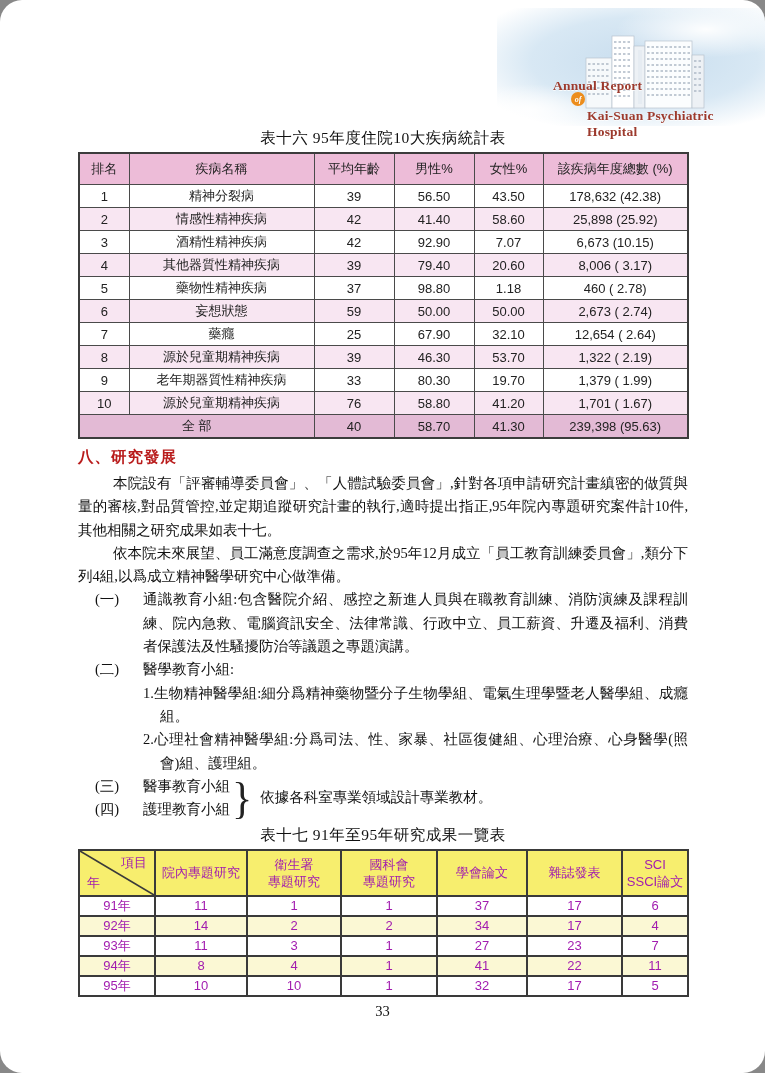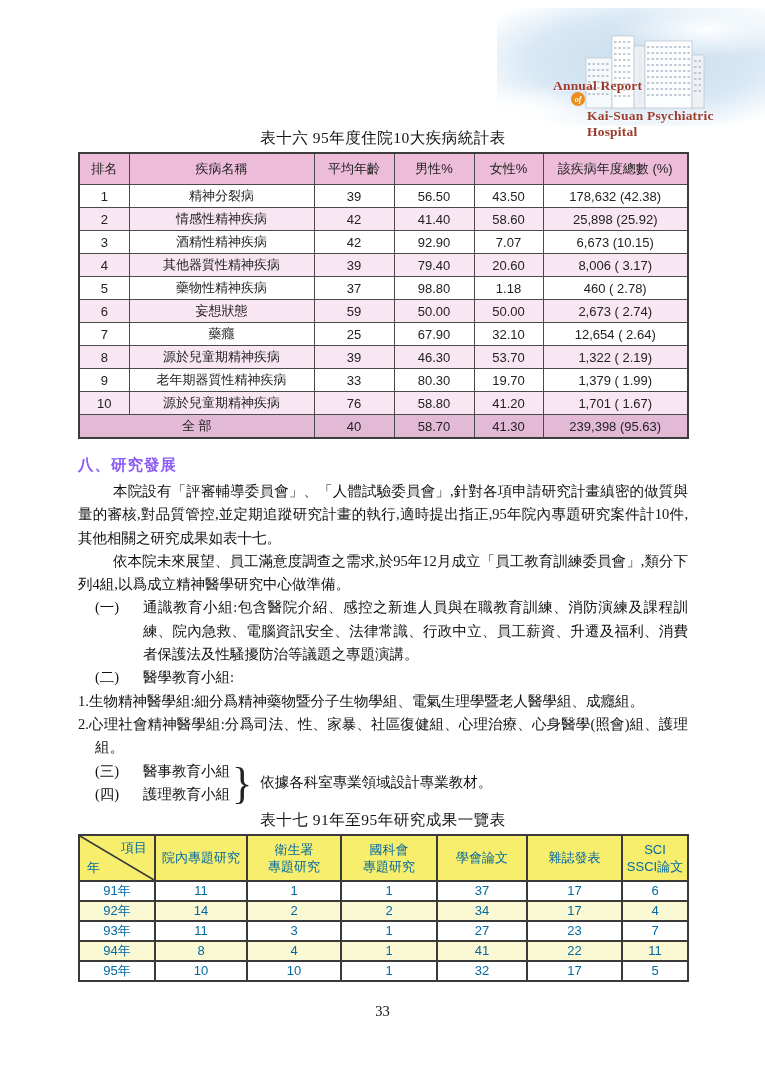--- a/index.html
+++ b/index.html
@@ -1,19 +1,19 @@
 <!DOCTYPE html>
 <html><head>
 <meta charset="utf-8">
 <style>
   html,body { margin:0; padding:0; background:#888; }
   .page {
     position:relative; width:765px; height:1073px; margin:0 auto;
     background:#ffffff; overflow:hidden;
-    font-family:"Liberation Serif","DejaVu Serif",serif; color:#111;
+    font-family:"Liberation Serif","DejaVu Serif",serif; color:#111;border-radius:22px;
   }
 
   
   .header-art {
     position:absolute; top:8px; right:0; width:268px; height:118px;
     background:
       radial-gradient(ellipse 120px 38px at 78% 18%, rgba(255,255,255,.95), rgba(255,255,255,0) 75%),
       radial-gradient(ellipse 100px 34px at 12% 86%, rgba(255,255,255,.9), rgba(255,255,255,0) 75%),
       radial-gradient(ellipse 88% 78% at 55% 45%, #c8ddee 0%, #d8e8f4 48%, rgba(255,255,255,0) 80%);
   }
@@ -42,38 +42,38 @@
   .t16 { border:2px solid #3c3c3c; font-family:"Liberation Sans","DejaVu Sans",sans-serif; font-size:13px; color:#222; }
   .t16 th, .t16 td { border:1px solid #4a4a4a; text-align:center; padding:0; height:22px; font-weight:normal; white-space:pre; overflow:hidden; }
   .t16 thead th { background:#edbcd8; height:30px; }
   .t16 tr.alt td { background:#f8e6f2; }
   .t16 tr.total td { background:#e3bad5; }
 
   .footnote { font-size:13px; margin:5px 0 0 0; }
 
   .sec-head {
     font-family:"Liberation Sans","DejaVu Sans",sans-serif;
-    font-weight:bold; font-size:15.5px; color:#8b5cf6; margin:16px 0 4px 0; letter-spacing:1px;
+    font-weight:bold; font-size:15.5px; color:#b91c1c; margin:8px 0 4px 0; letter-spacing:1px;
   }
 
   .para { font-size:14.5px; line-height:23.3px; text-align:justify; text-indent:35px; margin:0; }
 
   .li { display:flex; margin-left:17px; font-size:14.5px; line-height:23.3px; }
   .li .lbl { width:48px; flex:none; }
   .li .txt { flex:1; text-align:justify; }
-  .subitem { padding-left:17px; text-indent:-17px; font-size:14.5px; line-height:23.3px; text-align:justify; }
+  .subitem { margin-left:65px; padding-left:17px; text-indent:-17px; font-size:14.5px; line-height:23.3px; text-align:justify; }
 
   .bracegrp { display:flex; align-items:center; margin-left:17px; font-size:14.5px; line-height:23px; }
   .bracegrp .col .row { display:flex; }
   .bracegrp .col .lbl { width:48px; flex:none; }
   .brace-glyph { font-family:"Liberation Serif",serif; font-size:42px; font-weight:normal; color:#222; margin:0 8px 0 2px; transform:scaleY(1.05); line-height:46px; }
 
   
   .t17-title { margin-top:4px; margin-bottom:3px; }
-  .t17 { border:2px solid #3a3a3a; font-family:"Liberation Sans","DejaVu Sans",sans-serif; font-size:13px; color:#0369a1; }
+  .t17 { border:2px solid #3a3a3a; font-family:"Liberation Sans","DejaVu Sans",sans-serif; font-size:13px; color:#a21caf; }
   .t17 th, .t17 td { border:2px solid #3a3a3a; text-align:center; padding:0; font-weight:normal; }
   .t17 thead th { background:#f7ee6e; height:44px; }
   .t17 td { height:17px; }
   .t17 tr.alt td { background:#fbf8d4; }
   .pre { white-space:pre-line; line-height:17px; }
   .corner { position:relative; }
   .corner svg { position:absolute; inset:0; width:100%; height:100%; }
   .corner .c-top { position:absolute; top:3px; right:7px; }
   .corner .c-bottom { position:absolute; bottom:3px; left:7px; }
 

